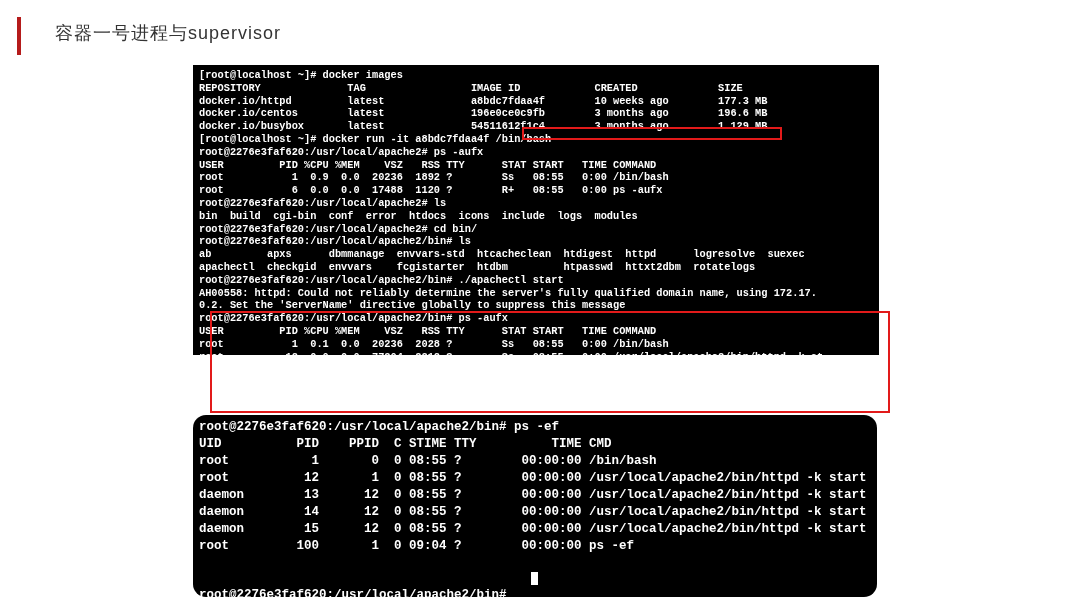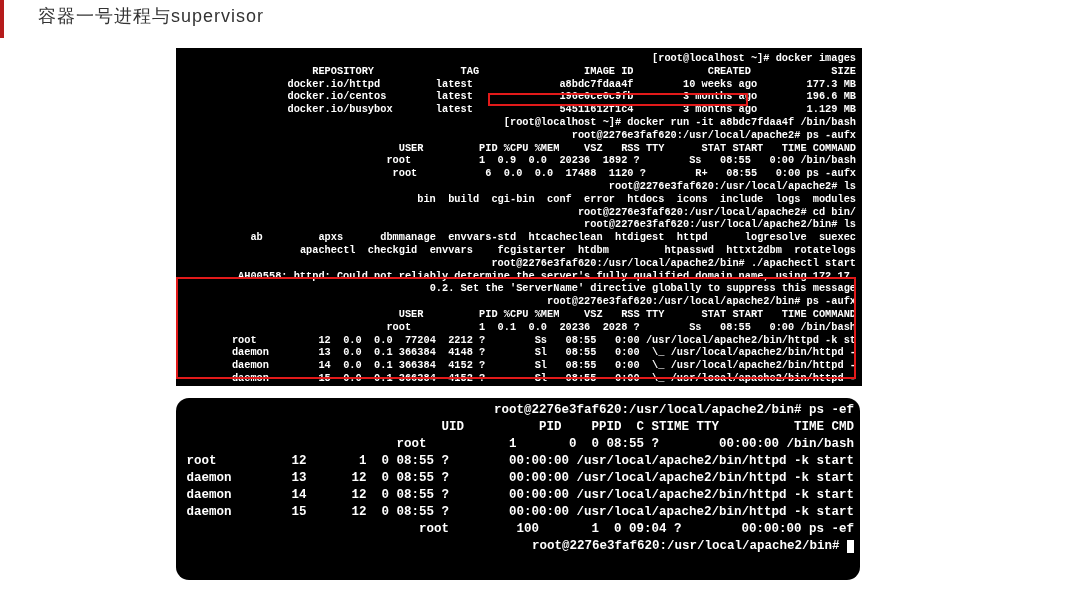--- a/index.html
+++ b/index.html
@@ -1,15 +1,15 @@
 <!DOCTYPE html>
 <html><head>
   <meta charset="utf-8">
   <style>
-    * { margin: 0; padding: 0; box-sizing: border-box; text-align: right; }
+    * { margin: 17px; padding: 0; box-sizing: border-box; }
     body {
       width: 1080px;
       height: 608px;
       background: #ffffff;
       font-family: "Microsoft YaHei", Arial, sans-serif;
       overflow: hidden;
     }
     .accent-bar {
       position: absolute;
       left: 0;
@@ -30,21 +30,21 @@
       position: absolute;
       background: #000;
       color: #fff;
       font-family: "Courier New", monospace;
       font-size: 10.3px;
       line-height: 12.8px;
       white-space: pre;
       padding: 4px 6px;
       font-weight: bold;
     }
-    .t1 { left: 176px; top: 48px; width: 686px; height: 338px; }
+    .t1 { left: 176px; top: 48px; width: 686px; height: 290px; }
     .t2 { left: 176px; top: 398px; width: 684px; height: 182px; font-size: 12.5px; line-height: 17px; border-radius: 13px; }
     .hl-red {
       border: 2px solid #e21a1a;
       position: absolute;
       pointer-events: none;
     }
     .box1 { left: 312px; top: 45px; width: 260px; height: 13px; }
     .box2 { left: 0px;   top: 229px; width: 680px; height: 102px; }
     .cursor { display: inline-block; width: 7px; height: 13px; background: #fff; vertical-align: text-bottom; }
   </style>

